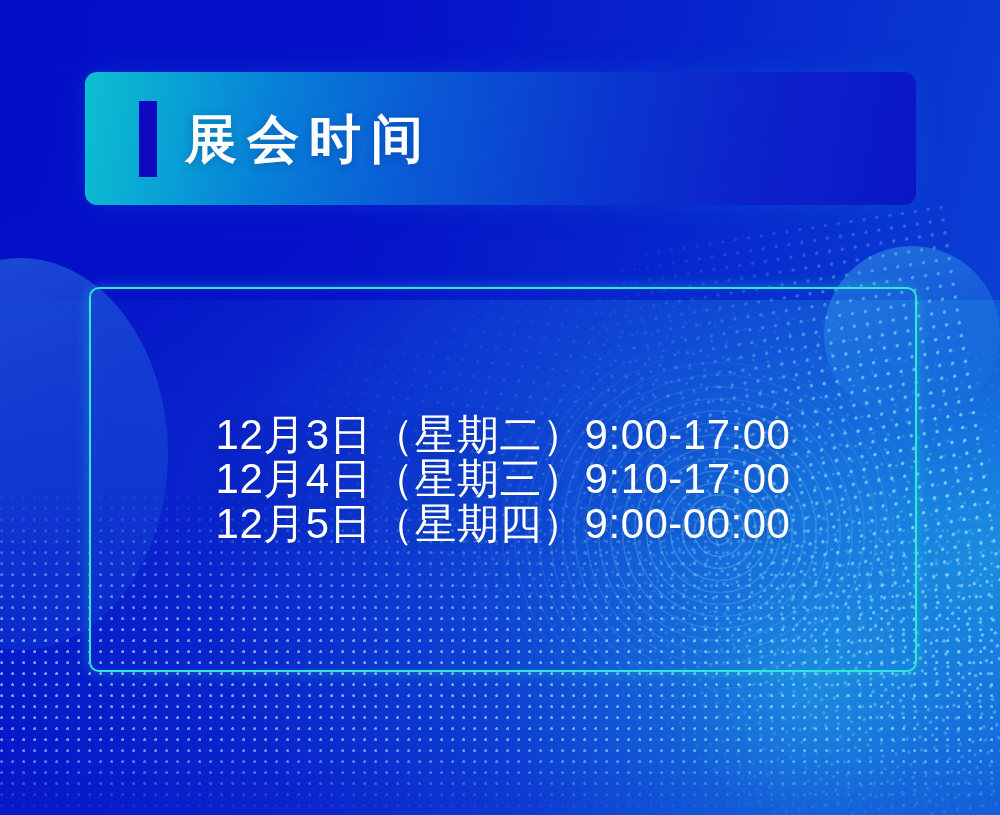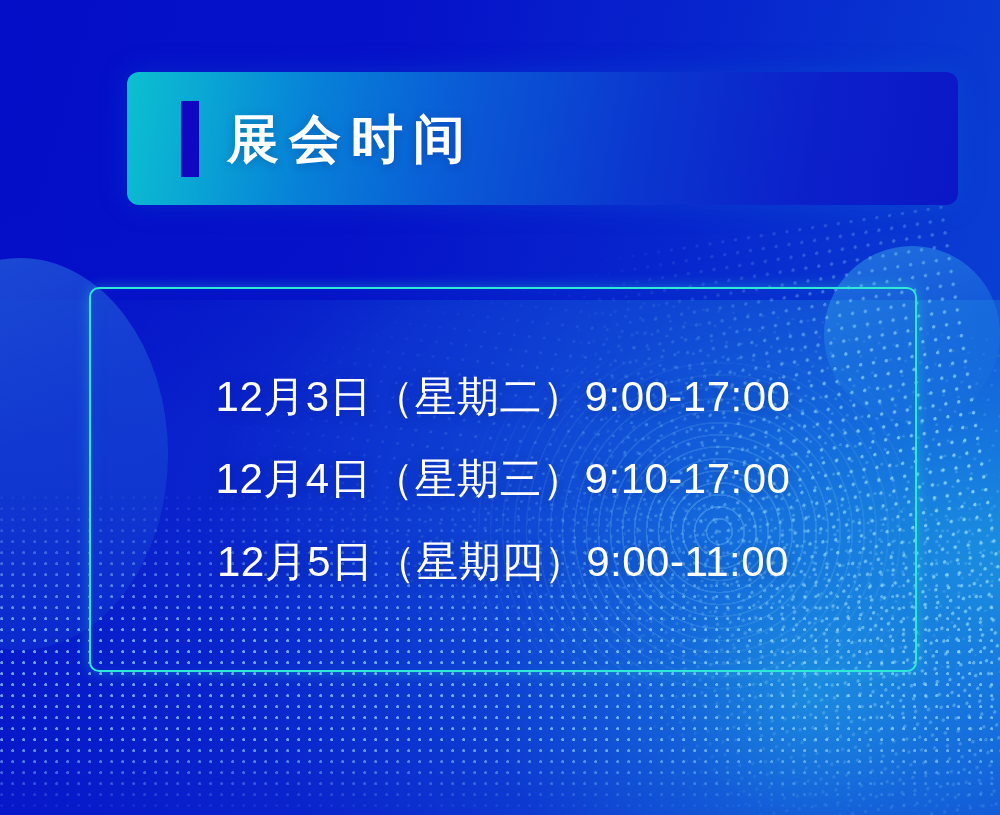--- a/index.html
+++ b/index.html
@@ -112,21 +112,20 @@
         #0cc0cf 0%,
         #0aa8d4 9%,
         #0782d8 22%,
         #0a5ad6 40%,
         #0b36cf 62%,
         #0c20ca 82%,
         #0b17c6 100%);
     display: flex;
     align-items: center;
     box-shadow: 0 0 28px rgba(10,120,210,0.25);
-    margin-left: 42px;
   }
   .header-accent-bar {
     width: 18px;
     height: 76px;
     margin-left: 54px;
     background: #1008c0;
     flex: 0 0 auto;
   }
   .header-title {
     margin-left: 28px;
@@ -152,21 +151,20 @@
     flex-direction: column;
     align-items: center;
     justify-content: center;
   }
   .schedule-list {
     list-style: none;
     margin: 0;
     padding: 0;
     display: flex;
     flex-direction: column;
-    gap: 38px;
     align-items: center;
   }
   .schedule-item {
     color: #ffffff;
     font-size: 42px;
     font-weight: 400;
     line-height: 1.05;
     white-space: nowrap;
     letter-spacing: 0.5px;
     text-shadow: 0 2px 12px rgba(0,25,110,0.35);
@@ -192,17 +190,17 @@
 
   <div class="header-banner">
     <div class="header-accent-bar"></div>
     <div class="header-title">展会时间</div>
   </div>
 
   <div class="content-card">
     <ul class="schedule-list">
       <li class="schedule-item">12月3日（星期二）9:00-17:00</li>
       <li class="schedule-item">12月4日（星期三）9:10-17:00</li>
-      <li class="schedule-item">12月5日（星期四）9:00-11:00</li>
+      <li class="schedule-item">12月5日（星期四）9:00-00:00</li>
     </ul>
   </div>
 
 </div>
 
 </body></html>

